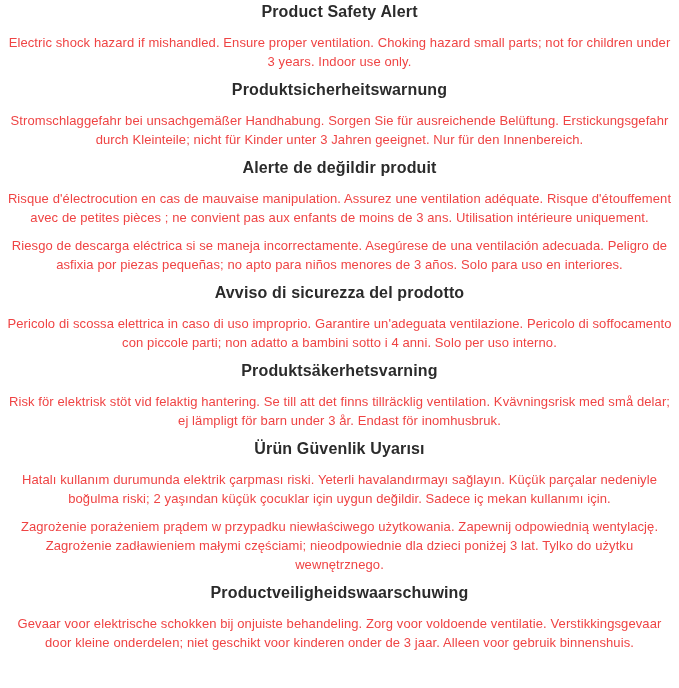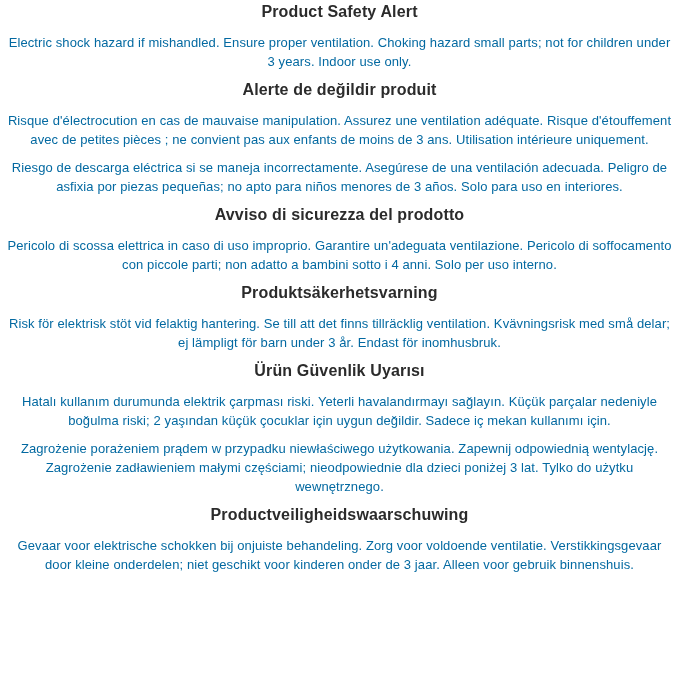--- a/index.html
+++ b/index.html
@@ -24,36 +24,40 @@
     font-size: 16px;
     font-weight: 700;
     color: #2b2b2b;
     line-height: 19px;
     letter-spacing: 0.15px;
     margin: 0 0 12px 0;
   }
   .alert-body {
     font-size: 13px;
     font-weight: 400;
-    color: #0369a1;
+    color: #ef4444;
     line-height: 19px;
     letter-spacing: 0.1px;
     margin: 0 0 9px 0;
   }
 </style>
 </head>
 <body>
 
 <main class="page">
 
   <section class="alert-section">
     <h3 class="alert-title">Product Safety Alert</h3>
     <p class="alert-body">Electric shock hazard if mishandled. Ensure proper ventilation. Choking hazard small parts; not for children under 3 years. Indoor use only.</p>
   </section>
 
+  <section class="alert-section">
+    <h3 class="alert-title">Produktsicherheitswarnung</h3>
+    <p class="alert-body">Stromschlaggefahr bei unsachgemäßer Handhabung. Sorgen Sie für ausreichende Belüftung. Erstickungsgefahr durch Kleinteile; nicht für Kinder unter 3 Jahren geeignet. Nur für den Innenbereich.</p>
+  </section>
 
   <section class="alert-section">
     <h3 class="alert-title">Alerte de değildir produit</h3>
     <p class="alert-body">Risque d'électrocution en cas de mauvaise manipulation. Assurez une ventilation adéquate. Risque d'étouffement avec de petites pièces ; ne convient pas aux enfants de moins de 3 ans. Utilisation intérieure uniquement.</p>
   </section>
 
   <section class="alert-section">
     <p class="alert-body">Riesgo de descarga eléctrica si se maneja incorrectamente. Asegúrese de una ventilación adecuada. Peligro de asfixia por piezas pequeñas; no apto para niños menores de 3 años. Solo para uso en interiores.</p>
   </section>
 

